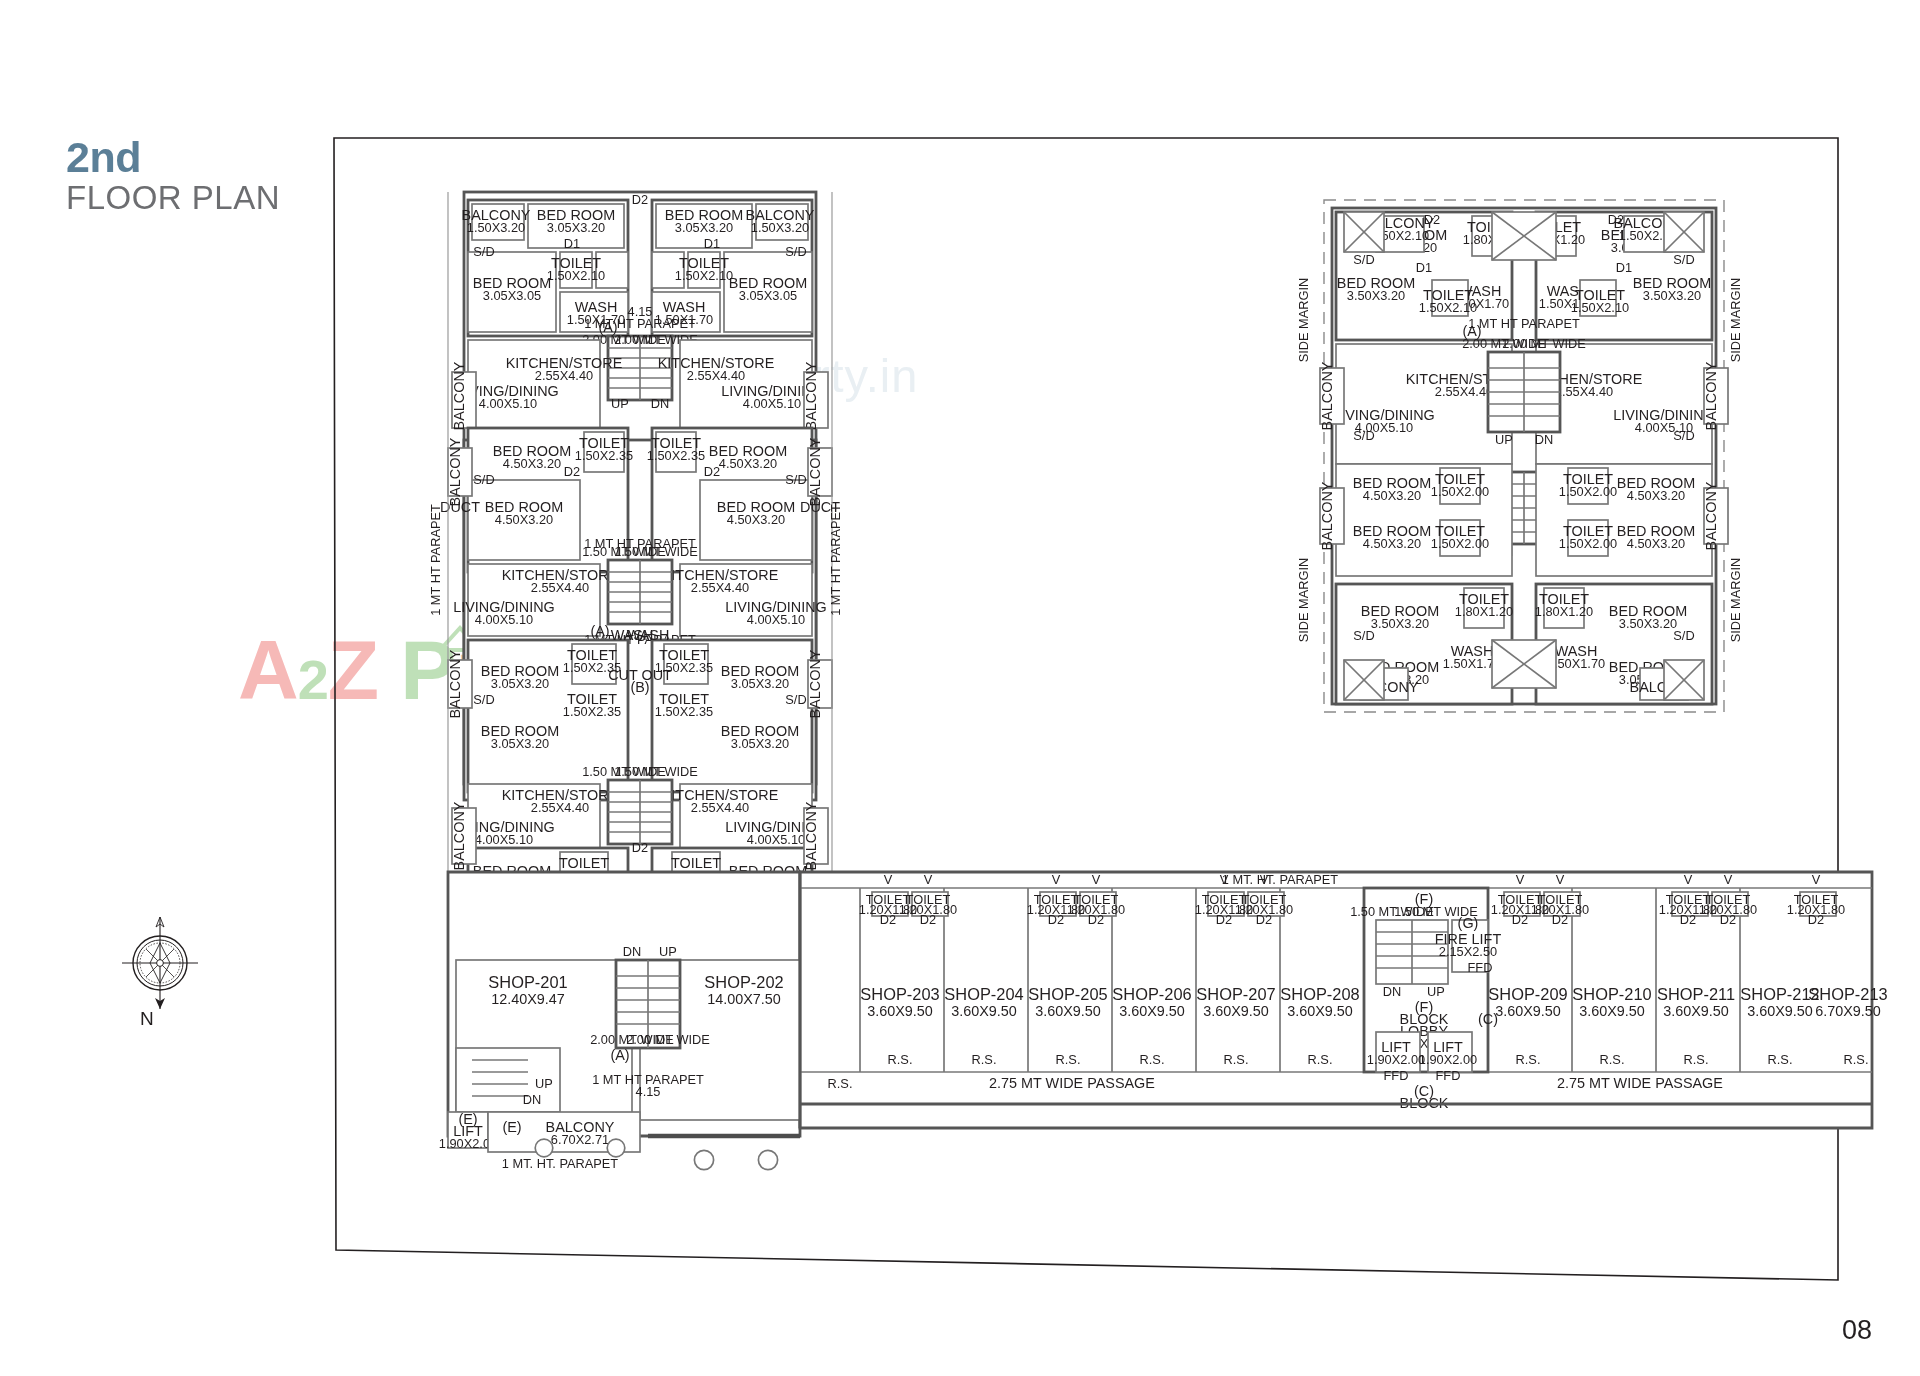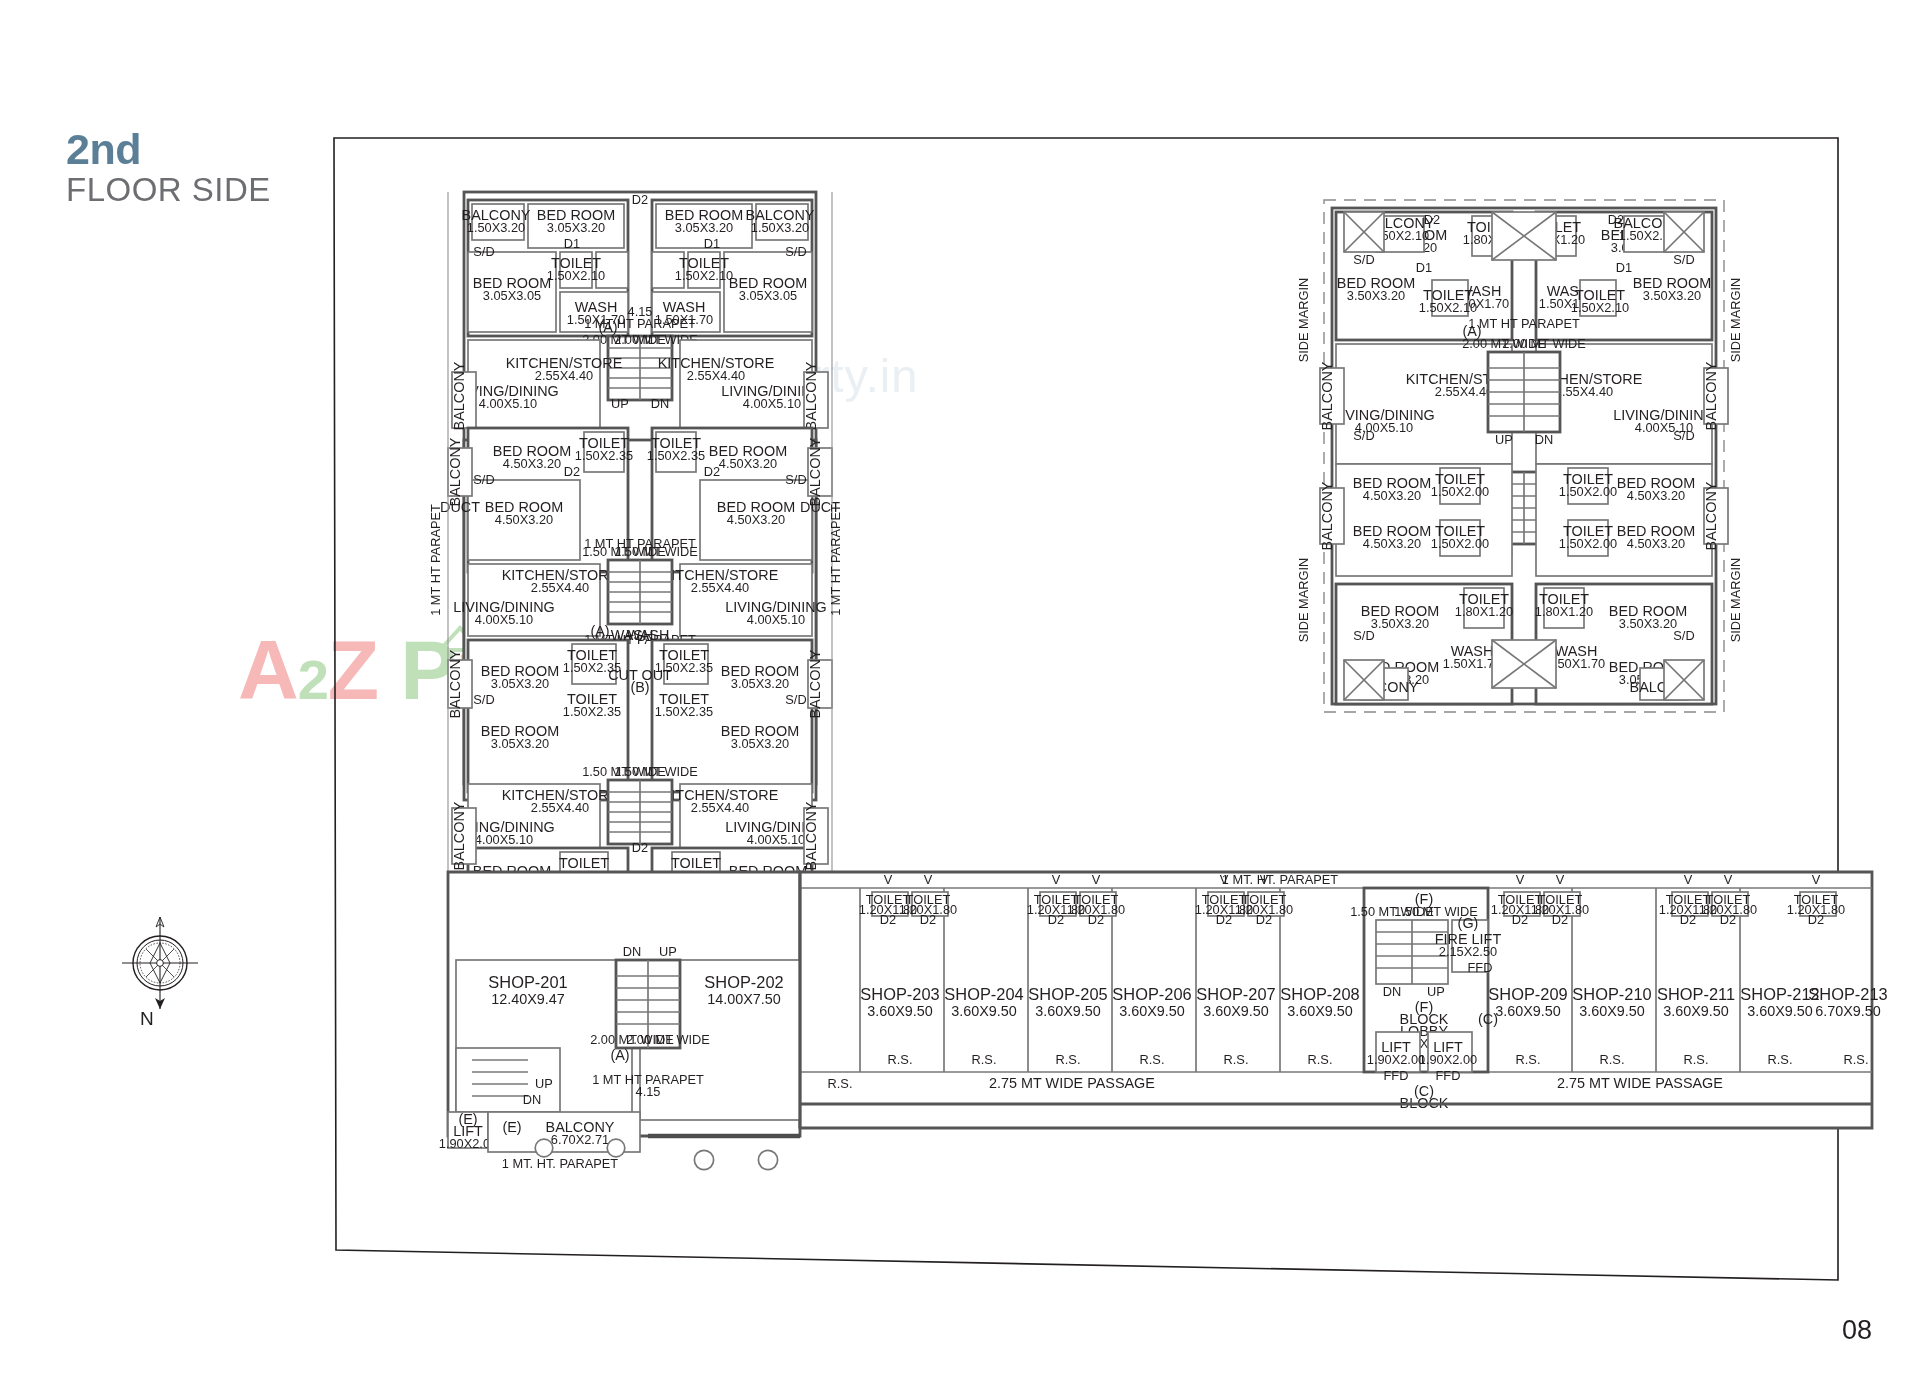--- a/index.html
+++ b/index.html
@@ -1,20 +1,20 @@
 <!DOCTYPE html>
 <html><head>
 <meta charset="utf-8">
 <style>
   html,body{margin:0;padding:0;background:#ffffff;}
   body{width:1920px;height:1376px;position:relative;overflow:hidden;
        font-family:"Liberation Sans",sans-serif;color:#231f20;}
 
   
-  #title-block{position:absolute;left:66px;top:128px;line-height:1;}
+  #title-block{position:absolute;left:66px;top:136px;line-height:1;}
   #title-2nd{font-size:43px;font-weight:bold;color:#5b7f97;letter-spacing:-0.5px;}
   #title-floorplan{font-size:33px;font-weight:normal;color:#6d6e71;letter-spacing:0.5px;margin-top:2px;}
 
   
   #page-number{position:absolute;right:48px;bottom:30px;font-size:27px;color:#231f20;}
 
   
   #sheet-frame{position:absolute;left:0;top:0;width:1920px;height:1376px;pointer-events:none;}
 
   
@@ -50,21 +50,21 @@
   .wallT{fill:none;stroke:#777;stroke-width:0.42;}
   .hair{fill:none;stroke:#9a9a9a;stroke-width:0.3;}
   .dash{fill:none;stroke:#8a8a8a;stroke-width:0.35;stroke-dasharray:3 2;}
   .fillw{fill:#ffffff;}
 </style>
 </head>
 <body>
 
 <div id="title-block">
   <div id="title-2nd">2nd</div>
-  <div id="title-floorplan">FLOOR SIDE</div>
+  <div id="title-floorplan">FLOOR PLAN</div>
 </div>
 
 <div id="page-number">08</div>
 
 <div class="wm" id="wm-url">www.A2ZProperty.in</div>
 <div class="wm" id="wm-logo">
   <span class="a">A</span><span class="two">2</span><span class="z">Z</span><span style="display:inline-block;width:22px"></span><span class="p1">P</span><span class="p2">r</span><span class="p3">o</span><span class="p4">p</span><span class="p5">e</span><span class="p6">r</span><span class="p7">t</span><span class="p8">y</span>
 </div>
 <svg id="wm-roof" width="90" height="60" viewBox="0 0 90 60">
   <path d="M10 40 L30 18 L50 40 Z" fill="none" stroke="#bfe0b8" stroke-width="4"></path>

